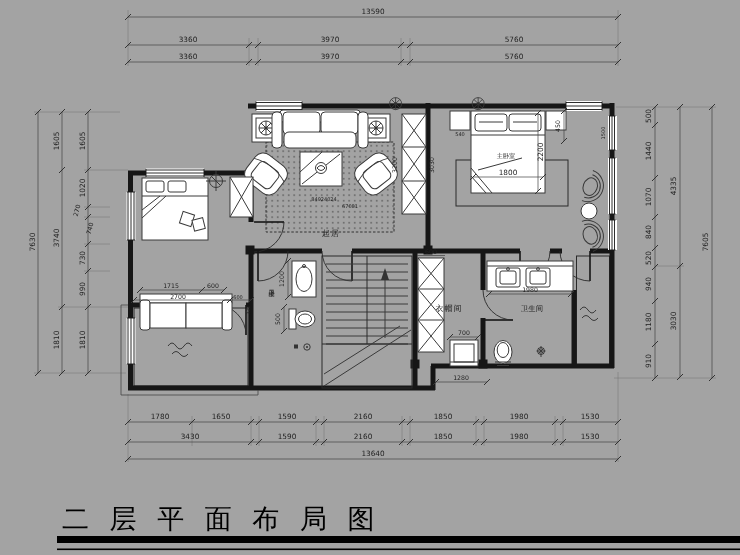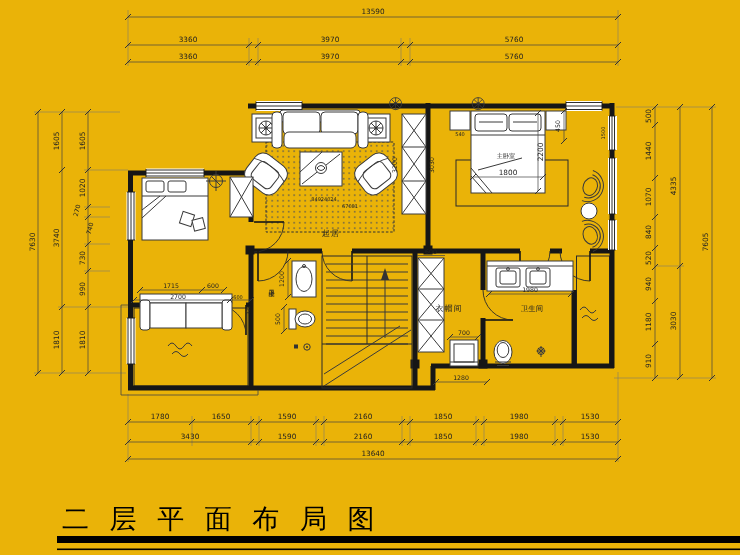--- a/index.html
+++ b/index.html
@@ -1,16 +1,16 @@
 <!DOCTYPE html>
 <html><head>
 <meta charset="utf-8">
 <style>
   html,body{margin:0;padding:0;background:#fff;}
-  .page{width:740px;height:555px;position:relative;background:#eab308;overflow:hidden;}
+  .page{width:740px;height:555px;position:relative;background:#a3a3a3;overflow:hidden;}
   svg text{font-family:"DejaVu Sans",sans-serif;fill:#222;}
   .wall{stroke:#161616;stroke-width:5;fill:none;}
   .thin{stroke:#2a2a2a;stroke-width:1;fill:none;}
   .rail{stroke:#444;stroke-width:0.8;fill:none;}
   .furn{stroke:#3a3a3a;stroke-width:1;fill:#fff;}
   .furnN{stroke:#3a3a3a;stroke-width:1;fill:none;}
   .dim{stroke:#444;stroke-width:0.7;fill:none;}
   .tick{stroke:#333;stroke-width:1;fill:none;}
   .ext{stroke:#777;stroke-width:0.55;fill:none;}
   .win{stroke:#161616;stroke-width:0.9;fill:none;}

